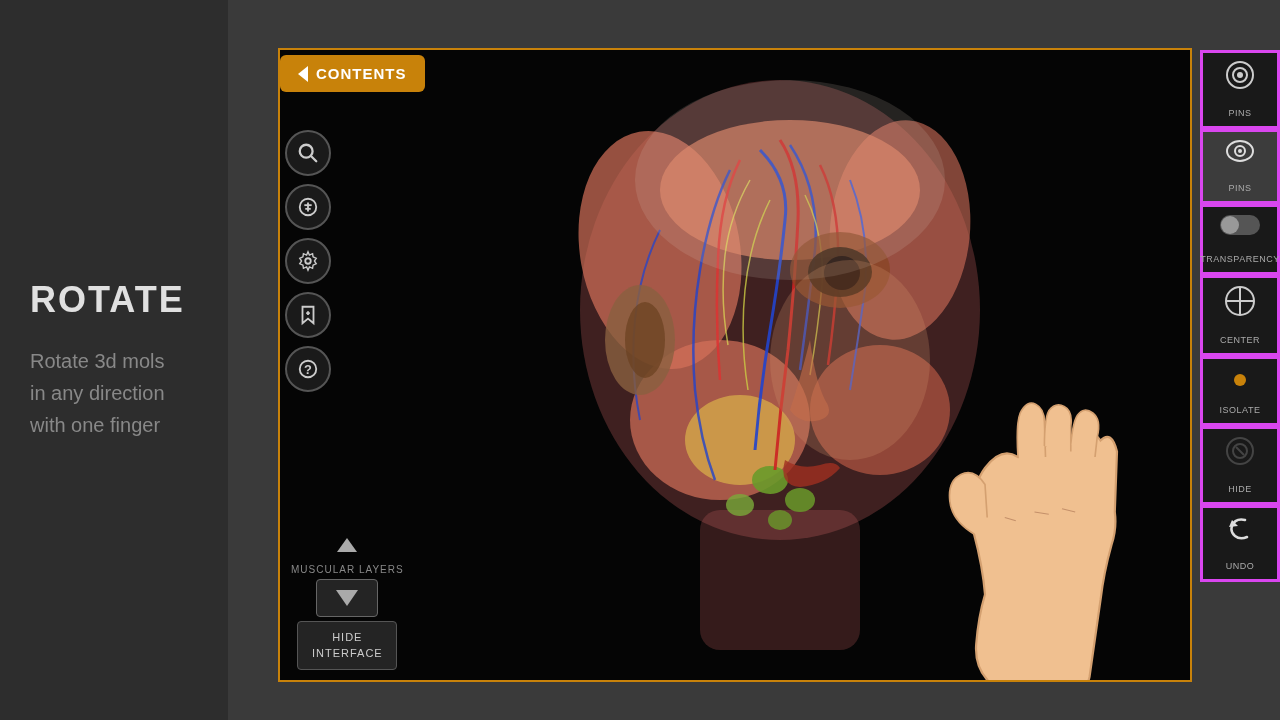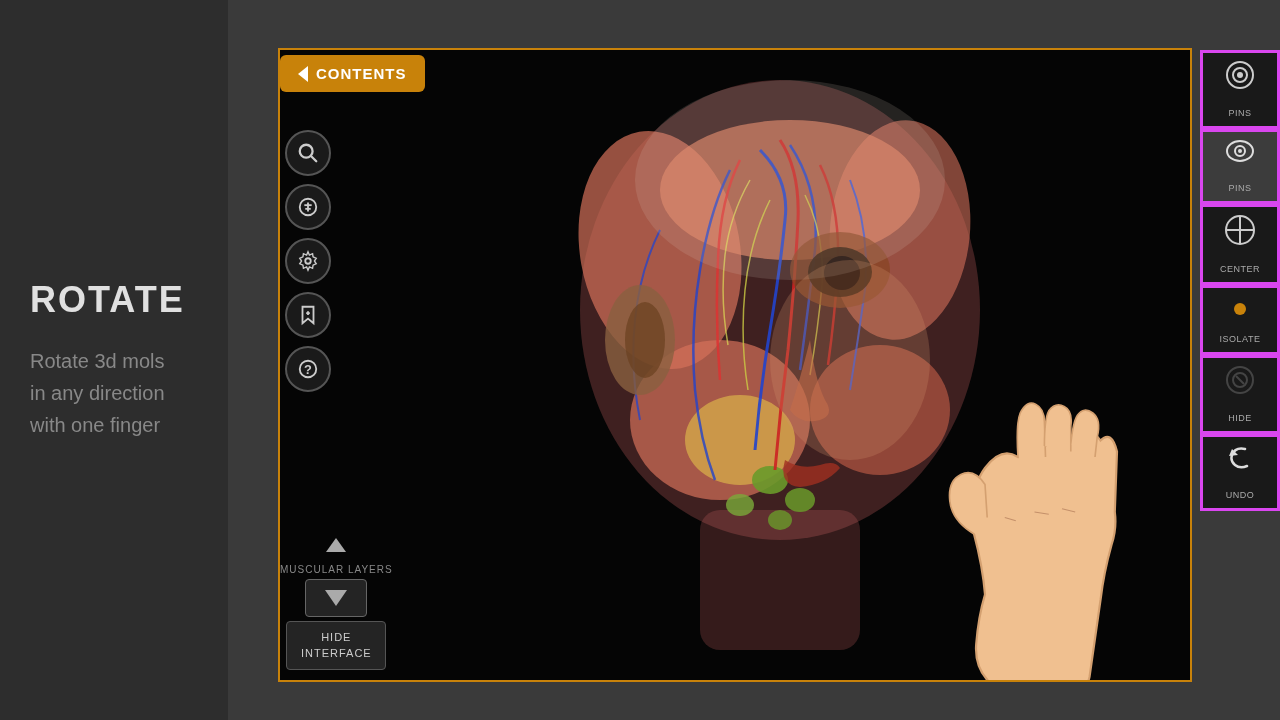--- a/index.html
+++ b/index.html
@@ -117,20 +117,21 @@
     
     #bottom-left-controls {
       position: absolute;
       left: 280px;
       bottom: 50px;
       display: flex;
       flex-direction: column;
       align-items: center;
       gap: 4px;
       z-index: 10;
+      padding-left: 11px;
     }
 
     .down-arrow-btn {
       width: 62px;
       height: 38px;
       background: rgba(40,40,40,0.9);
       border: 1px solid #666;
       border-radius: 4px;
       display: flex;
       align-items: center;
@@ -471,20 +472,26 @@
     <div>
       <svg width="28" height="22" viewBox="0 0 28 22">
         <ellipse cx="14" cy="11" rx="13" ry="10" stroke="#ddd" stroke-width="2" fill="none"></ellipse>
         <circle cx="14" cy="11" r="5" stroke="#ddd" stroke-width="2" fill="none"></circle>
         <circle cx="14" cy="11" r="2" fill="#ddd"></circle>
       </svg>
     </div>
     <span class="right-btn-label">PINS</span>
   </div>
 
+  <div class="right-btn">
+    <div class="toggle-switch">
+      <div class="toggle-knob"></div>
+    </div>
+    <span class="right-btn-label">TRANSPARENCY</span>
+  </div>
 
   <div class="right-btn">
     <div class="crosshair-icon"></div>
     <span class="right-btn-label">CENTER</span>
   </div>
 
   <div class="right-btn">
     <div class="isolate-dot"></div>
     <span class="right-btn-label">ISOLATE</span>
   </div>

